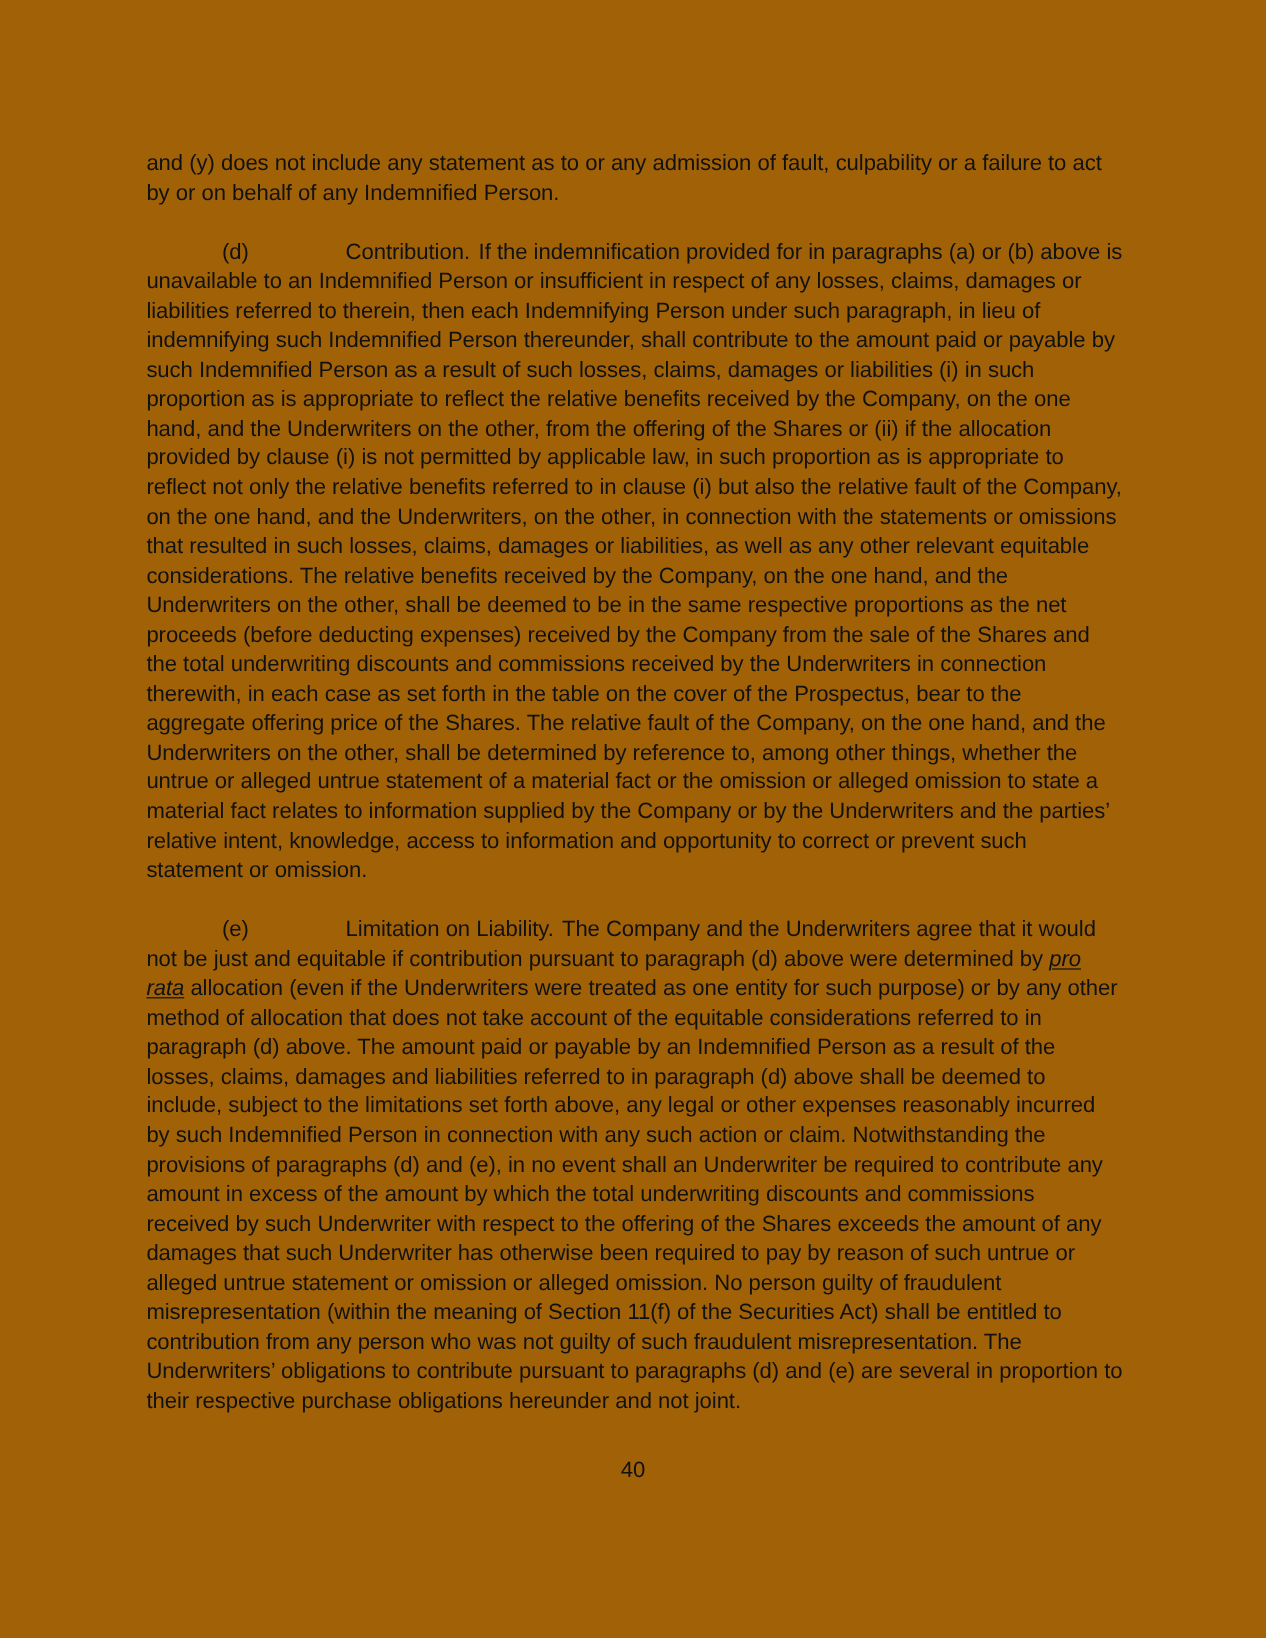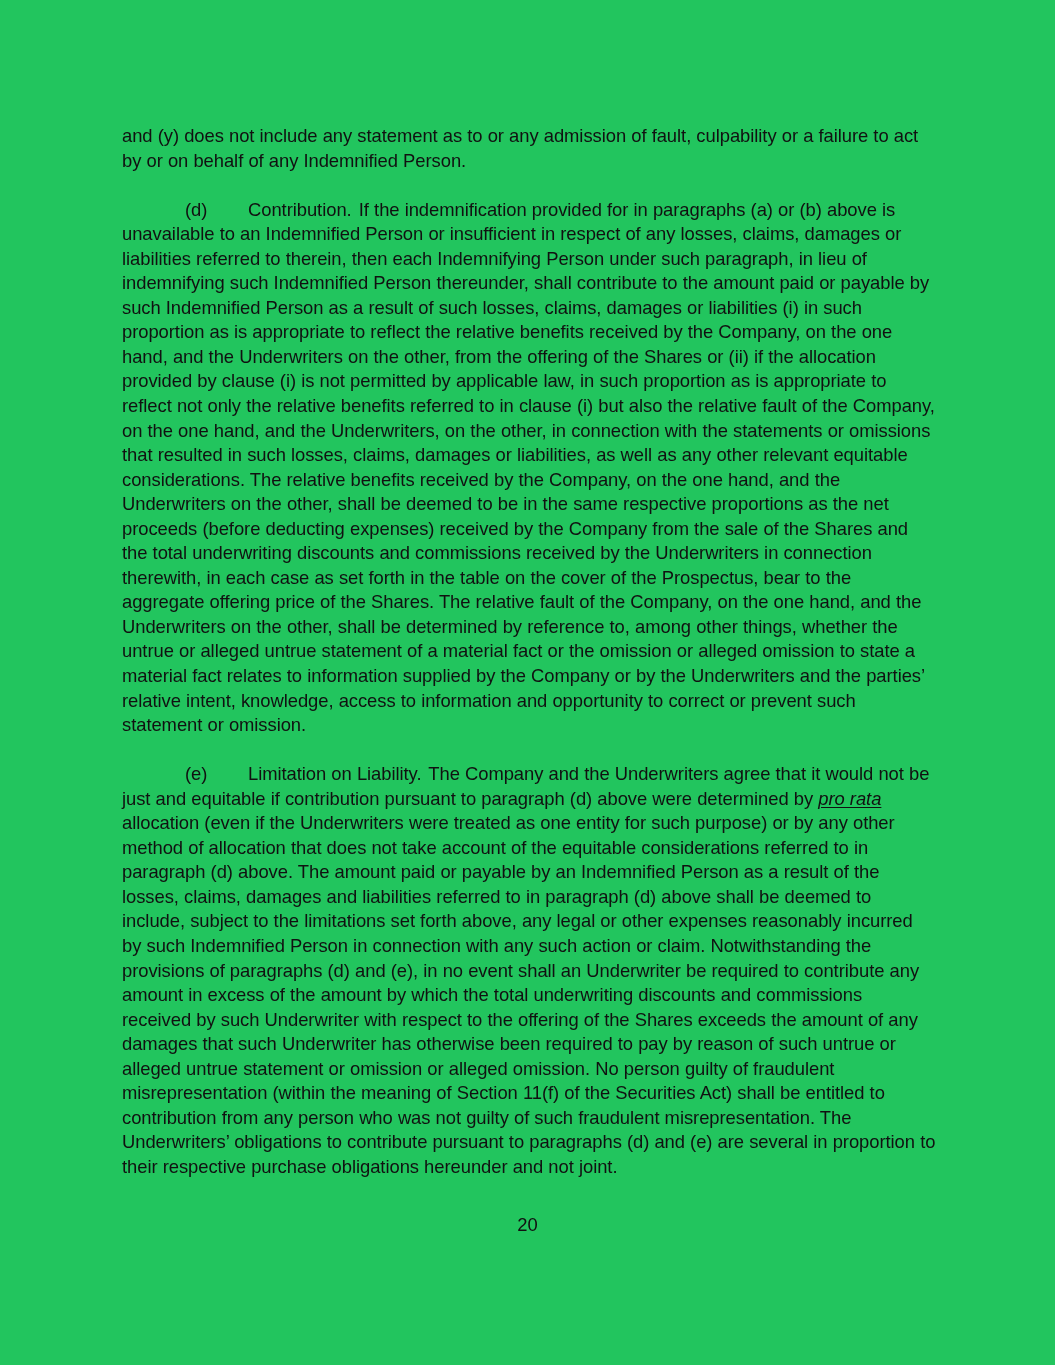--- a/index.html
+++ b/index.html
@@ -8,21 +8,21 @@
     background: #ffffff;
   }
   body {
     font-family: "Liberation Sans", sans-serif;
     color: #000000;
   }
   .page {
     position: relative;
     width: 1055px;
     height: 1365px;
-    background: #22c55e;
+    background: #a16207;
     overflow: hidden;
     box-sizing: border-box;
   }
   .content {
     position: absolute;
     left: 122px;
     top: 124px;
     width: 814px;
   }
   .para {
@@ -42,20 +42,21 @@
   }
   .marker {
     display: inline-block;
     width: 63px;
     text-indent: 0;
     margin-left: 63px;
   }
   .heading-term {
     display: inline-block;
     margin-right: 2px;
+    margin-left: 40px;
   }
   .u {
     text-decoration: underline;
     text-decoration-thickness: 1px;
     text-underline-offset: 2px;
     font-style: italic;
   }
   .page-number {
     position: absolute;
     left: 0;
@@ -75,15 +76,15 @@
   <div class="content">
 
     <p class="para"><span>and (y) does not include any statement as to or any admission of fault, culpability or a failure to act by or on behalf of any Indemnified Person.</span></p>
 
     <p class="para indent"><span class="marker">(d)</span><span class="heading-term">Contribution.</span> <span>If the indemnification provided for in paragraphs (a) or (b) above is unavailable to an Indemnified Person or insufficient in respect of any losses, claims, damages or liabilities referred to therein, then each Indemnifying Person under such paragraph, in lieu of indemnifying such Indemnified Person thereunder, shall contribute to the amount paid or payable by such Indemnified Person as a result of such losses, claims, damages or liabilities (i) in such proportion as is appropriate to reflect the relative benefits received by the Company, on the one hand, and the Underwriters on the other, from the offering of the Shares or (ii) if the allocation provided by clause (i) is not permitted by applicable law, in such proportion as is appropriate to reflect not only the relative benefits referred to in clause (i) but also the relative fault of the Company, on the one hand, and the Underwriters, on the other, in connection with the statements or omissions that resulted in such losses, claims, damages or liabilities, as well as any other relevant equitable considerations.  The relative benefits received by the Company, on the one hand, and the Underwriters on the other, shall be deemed to be in the same respective proportions as the net proceeds (before deducting expenses) received by the Company from the sale of the Shares and the total underwriting discounts and commissions received by the Underwriters in connection therewith, in each case as set forth in the table on the cover of the Prospectus, bear to the aggregate offering price of the Shares.  The relative fault of the Company, on the one hand, and the Underwriters on the other, shall be determined by reference to, among other things, whether the untrue or alleged untrue statement of a material fact or the omission or alleged omission to state a material fact relates to information supplied by the Company or by the Underwriters and the parties’ relative intent, knowledge, access to information and opportunity to correct or prevent such statement or omission.</span></p>
 
     <p class="para indent"><span class="marker">(e)</span><span class="heading-term">Limitation on Liability.</span> <span>The Company and the Underwriters agree that it would not be just and equitable if contribution pursuant to paragraph (d) above were determined by </span><span class="u">pro rata</span><span> allocation (even if the Underwriters were treated as one entity for such purpose) or by any other method of allocation that does not take account of the equitable considerations referred to in paragraph (d) above.  The amount paid or payable by an Indemnified Person as a result of the losses, claims, damages and liabilities referred to in paragraph (d) above shall be deemed to include, subject to the limitations set forth above, any legal or other expenses reasonably incurred by such Indemnified Person in connection with any such action or claim.  Notwithstanding the provisions of paragraphs (d) and (e), in no event shall an Underwriter be required to contribute any amount in excess of the amount by which the total underwriting discounts and commissions received by such Underwriter with respect to the offering of the Shares exceeds the amount of any damages that such Underwriter has otherwise been required to pay by reason of such untrue or alleged untrue statement or omission or alleged omission.  No person guilty of fraudulent misrepresentation (within the meaning of Section 11(f) of the Securities Act) shall be entitled to contribution from any person who was not guilty of such fraudulent misrepresentation.  The Underwriters’ obligations to contribute pursuant to paragraphs (d) and (e) are several in proportion to their respective purchase obligations hereunder and not joint.</span></p>
 
   </div>
 
-  <div class="page-number">20</div>
+  <div class="page-number">40</div>
 
 </div>
 
 </body></html>

